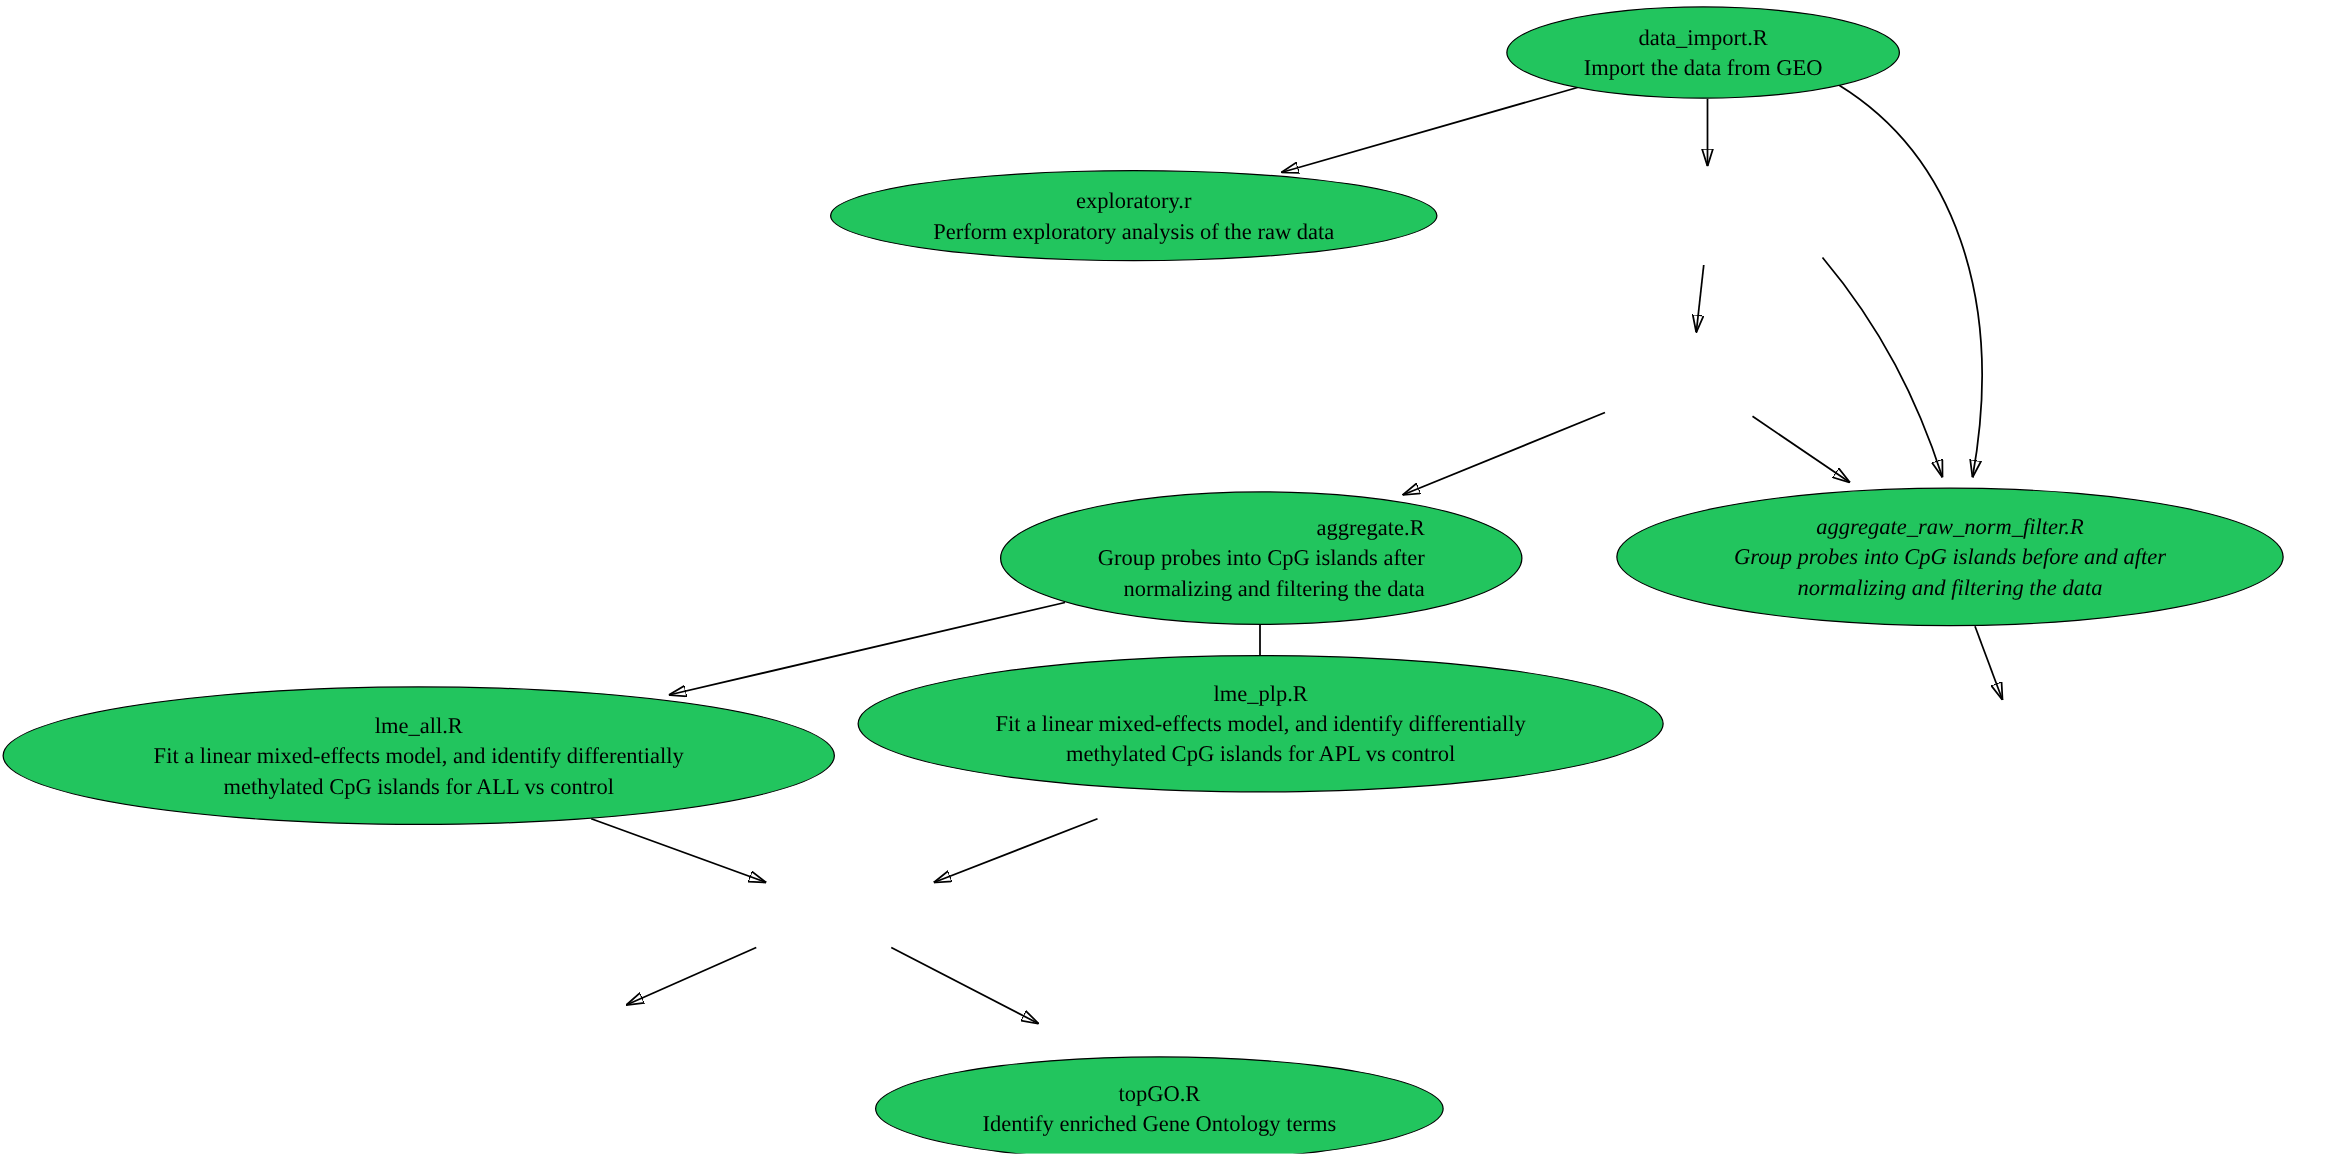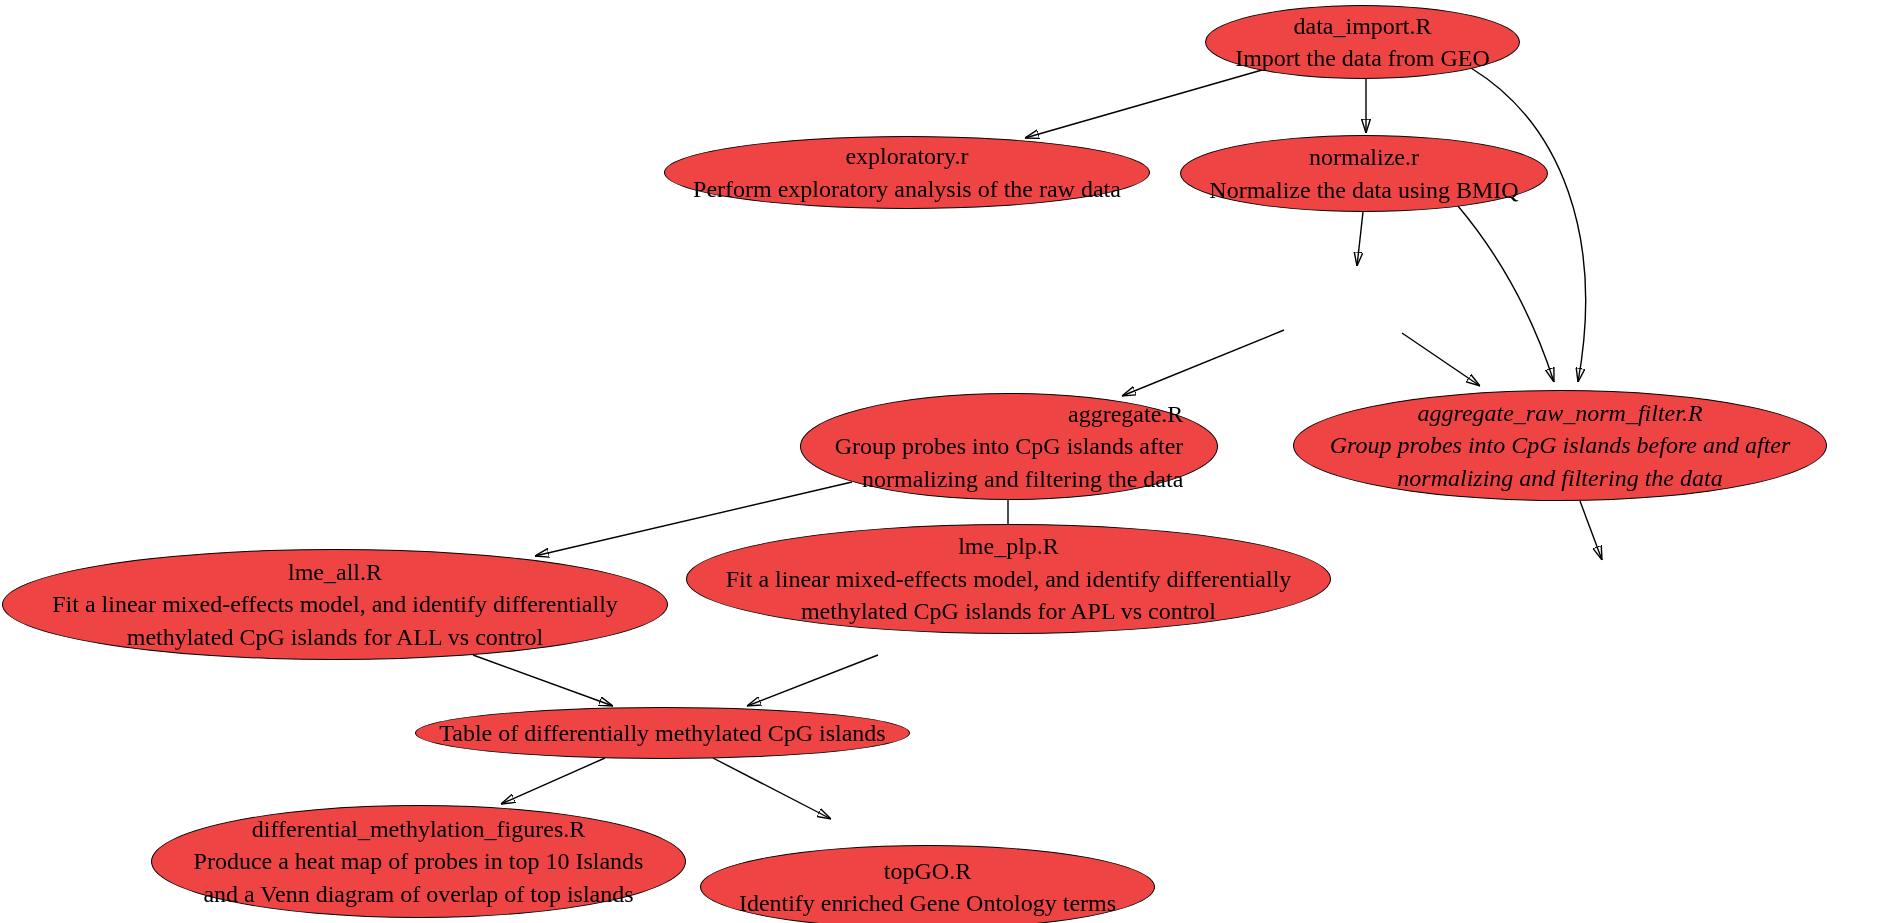--- a/index.html
+++ b/index.html
@@ -19,26 +19,26 @@
   }
   .edges-layer path {
     fill: none;
     stroke: #000000;
     stroke-width: 1.4px;
   }
   .node {
     position: absolute;
     border: 1.5px solid #000000;
     border-radius: 50%;
-    background: #ef4444;
+    background: #22c55e;
     display: flex;
     align-items: center;
     justify-content: center;
     text-align: center;
-    font-size: 24px;
+    font-size: 18px;
     line-height: 1.35;
     white-space: pre-line;
     box-sizing: border-box;
     padding: 0 18px;
   }
 </style>
 </head>
 <body>
 
 <div class="canvas">
@@ -65,43 +65,37 @@
     <path d="M605,758 L501,804" marker-end="url(#arrow)"></path>
     <path d="M713,758 L831,819" marker-end="url(#arrow)"></path>
   </svg>
 
   <div class="node" style="left:1205px; top:5px; width:315px; height:74px;">data_import.R
 Import the data from GEO</div>
 
   <div class="node" style="left:664px; top:136px; width:486px; height:73px;">exploratory.r
 Perform exploratory analysis of the raw data</div>
 
-  <div class="node" style="left:1180px; top:135px; width:368px; height:77px;">normalize.r
-Normalize the data using BMIQ</div>
 
 
   <div class="node" style="left:800px; top:393px; width:418px; height:107px;text-align:right;">aggregate.R
 Group probes into CpG islands after
 normalizing and filtering the data</div>
 
   <div class="node" style="left:1293px; top:390px; width:534px; height:111px;font-style:italic;">aggregate_raw_norm_filter.R
 Group probes into CpG islands before and after
 normalizing and filtering the data</div>
 
   <div class="node" style="left:2px; top:549px; width:666px; height:111px;">lme_all.R
 Fit a linear mixed-effects model, and identify differentially
 methylated CpG islands for ALL vs control</div>
 
   <div class="node" style="left:686px; top:524px; width:645px; height:110px;">lme_plp.R
 Fit a linear mixed-effects model, and identify differentially
 methylated CpG islands for APL vs control</div>
 
 
-  <div class="node" style="left:415px; top:707px; width:495px; height:52px;">Table of differentially methylated CpG islands</div>
 
-  <div class="node" style="left:151px; top:805px; width:535px; height:113px;">differential_methylation_figures.R
-Produce a heat map of probes in top 10 Islands
-and a Venn diagram of overlap of top islands</div>
 
   <div class="node" style="left:700px; top:845px; width:455px; height:84px;">topGO.R
 Identify enriched Gene Ontology terms</div>
 
 </div>
 
 </body></html>

